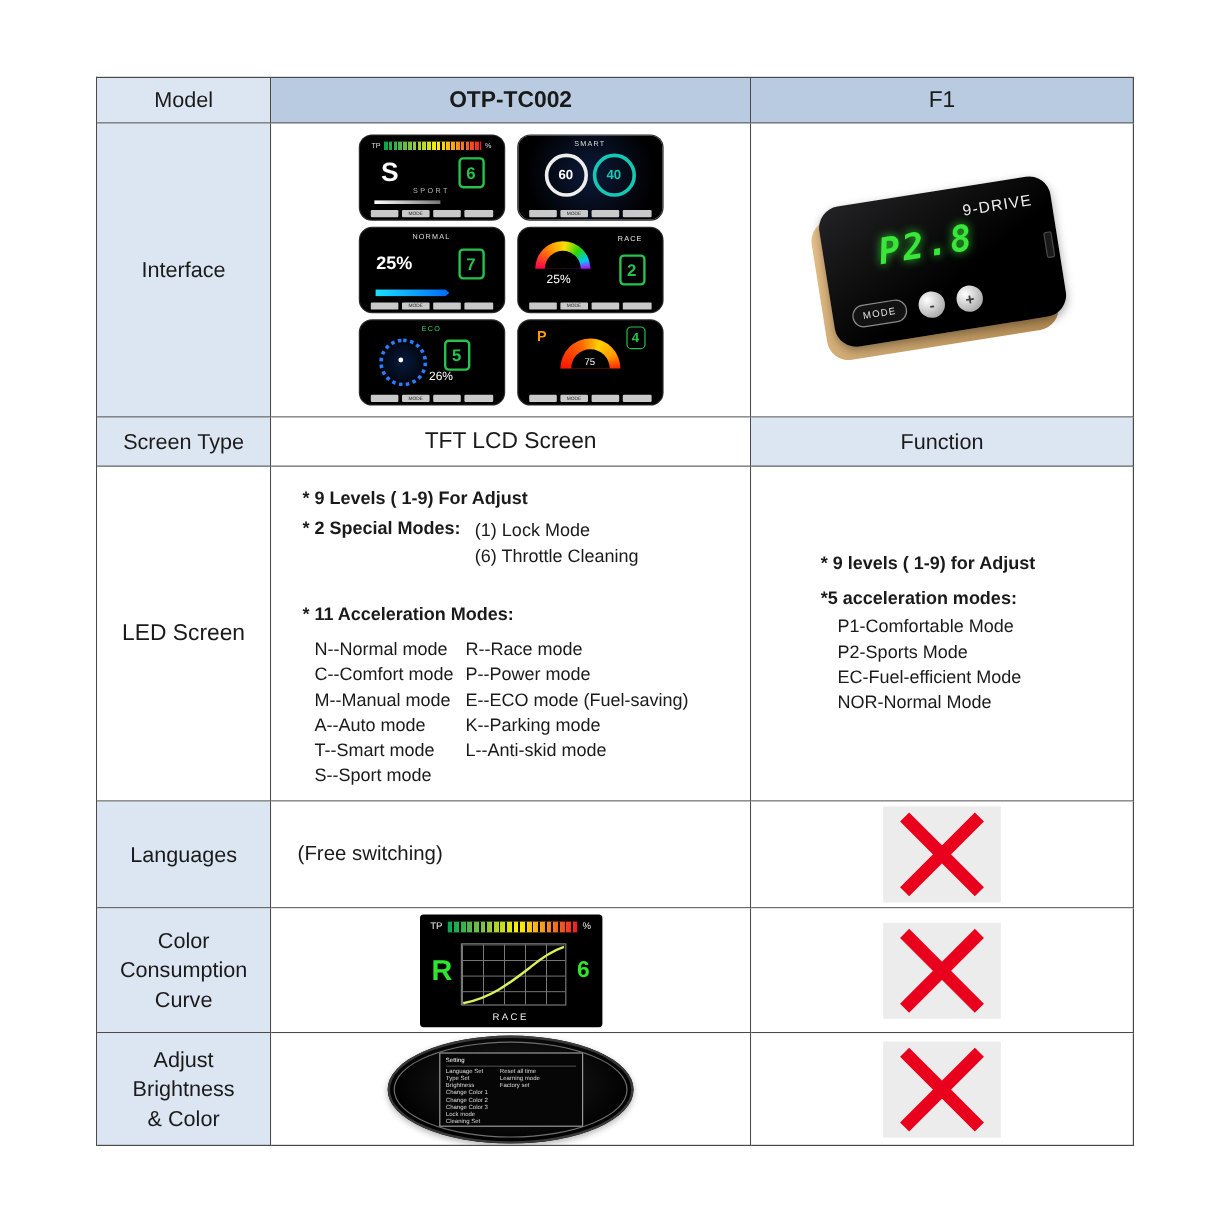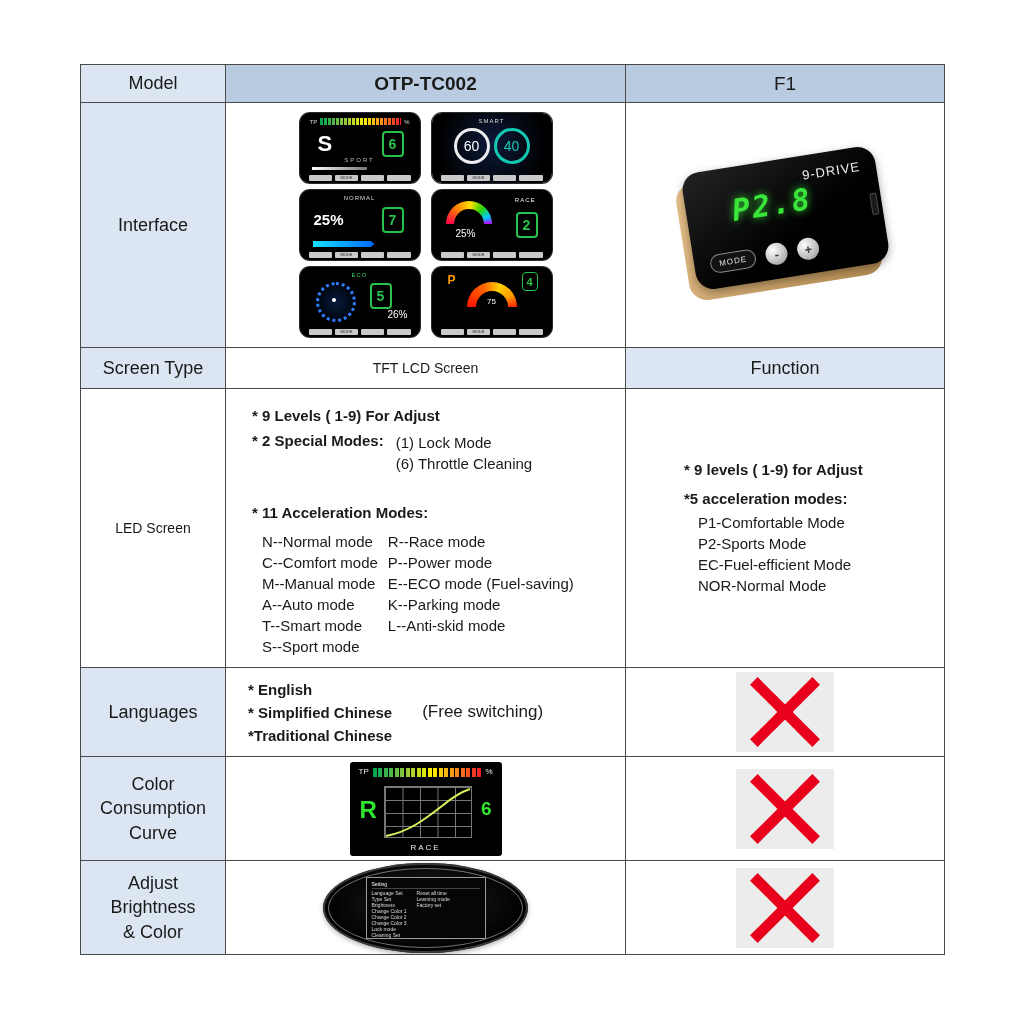--- a/index.html
+++ b/index.html
@@ -32,60 +32,60 @@
   .lvl{position:absolute;width:18px;height:22px;border:2px solid #27c24c;border-radius:4px;color:#27c24c;font-size:14px;font-weight:bold;display:flex;align-items:center;justify-content:center;}
   .modetop{position:absolute;top:5px;left:0;right:0;text-align:center;font-size:6px;color:#ddd;letter-spacing:1px;}
   .pctsm{position:absolute;font-size:10px;color:#fff;}
 
   .s1 .bigletter{position:absolute;left:18px;top:18px;font-size:22px;font-weight:bold;color:#fff;}
   .s1 .modetag{position:absolute;left:0;right:0;top:44px;text-align:center;font-size:6px;color:#bbb;letter-spacing:2px;}
   .s1 .lvl{right:16px;top:18px;}
   .s1 .wbar{position:absolute;left:12px;bottom:13px;width:55px;height:3px;background:linear-gradient(90deg,#fff,#777);}
 
   .s2{background:radial-gradient(circle at 50% 45%, #0c1a3a 0%, #000 75%);}
-  .gauge{position:absolute;top:15px;width:30px;height:30px;border-radius:50%;display:flex;align-items:center;justify-content:center;font-size:14px;font-weight:normal;}
+  .gauge{position:absolute;top:15px;width:30px;height:30px;border-radius:50%;display:flex;align-items:center;justify-content:center;font-size:11px;font-weight:bold;}
   .gl{left:22px;border:3px solid #ededed;color:#fff;}
   .gr{right:22px;border:3px solid #14c8b4;color:#14c8b4;}
 
   .s3 .pctbig{position:absolute;left:14px;top:21px;font-size:15px;font-weight:bold;color:#fff;}
   .s3 .lvl{right:16px;top:17px;}
   .s3 .bluebar{position:absolute;left:13px;bottom:13px;width:62px;height:6px;background:linear-gradient(90deg,#19e0ff,#0069ff);clip-path:polygon(0 0,94% 0,100% 50%,94% 100%,0 100%);}
 
   .s4 .racelbl{position:absolute;right:16px;top:7px;font-size:6px;color:#eee;letter-spacing:1px;}
   .arc{position:absolute;width:46px;height:23px;border-radius:46px 46px 0 0;background:conic-gradient(from 270deg at 50% 100%, #ff0048, #ff8a00 55deg, #ffe000 95deg, #2bd600 130deg, #00c8ff 160deg, #c400ff 180deg);}
   .arc::after{content:"";position:absolute;left:8px;top:8px;width:30px;height:15px;border-radius:30px 30px 0 0;background:#000;}
   .s4 .arc{left:14px;top:11px;}
   .s4 .pctsm{left:24px;top:38px;}
   .s4 .lvl{right:14px;top:22px;}
 
   .s5 .modetop{color:#2fd36a;}
   .s5 .circ{position:absolute;left:16px;top:15px;width:34px;height:34px;border-radius:50%;border:3px dotted #2d7dff;background:radial-gradient(circle,#061a3d,#000);}
   .s5 .circ::after{content:"";position:absolute;left:13px;top:13px;width:4px;height:4px;border-radius:50%;background:#fff;}
   .s5 .lvl{right:28px;top:16px;}
-  .s5 .pctsm{right:12px;top:42px;}
+  .s5 .pctsm{right:42px;top:42px;}
 
   .s6 .pletter{position:absolute;left:16px;top:6px;font-size:12px;font-weight:bold;color:#ff9b00;}
   .s6 .lvl{right:14px;top:5px;width:14px;height:17px;font-size:11px;border-width:1.5px;}
   .arc6{position:absolute;left:50%;transform:translateX(-50%);top:15px;width:50px;height:25px;border-radius:50px 50px 0 0;background:conic-gradient(from 270deg at 50% 100%, #ff1600, #ff6a00 70deg, #ffd000 110deg, #ff9b00 150deg, #ff2a00 180deg);}
   .arc6::after{content:"";position:absolute;left:9px;top:9px;width:32px;height:16px;border-radius:32px 32px 0 0;background:#000;}
   .s6 .gval{position:absolute;left:50%;transform:translateX(-50%);top:30px;font-size:8px;color:#fff;z-index:1;}
 
   
   .f1dev{position:relative;width:195px;height:118px;transform:rotate(-9deg);margin-top:-14px;}
   .f1gold{position:absolute;inset:0;transform:translate(-8px,10px);background:linear-gradient(135deg,#e8c28c,#b28a52);border-radius:18px;}
   .f1body{position:absolute;inset:0;background:linear-gradient(150deg,#232325,#000 60%);border-radius:18px;box-shadow:0 3px 8px rgba(0,0,0,.35);}
   .f1brand{position:absolute;top:12px;right:16px;color:#f0f0f0;font-size:13px;letter-spacing:1px;}
   .f1led{position:absolute;top:26px;left:46px;color:#39e639;font-family:"DejaVu Sans Mono", monospace;font-weight:bold;font-style:italic;font-size:30px;letter-spacing:2px;text-shadow:0 0 8px rgba(57,230,57,.9);}
   .f1row{position:absolute;bottom:14px;left:16px;display:flex;align-items:center;gap:10px;}
   .f1mode{border:1px solid #8a8a8a;color:#e0e0e0;font-size:8px;padding:4px 8px;border-radius:10px;background:#121212;letter-spacing:1px;}
   .f1rnd{width:22px;height:22px;border-radius:50%;background:radial-gradient(circle at 35% 30%, #ffffff, #c2c2c2 55%, #8d8d8d);color:#3c3c3c;display:flex;align-items:center;justify-content:center;font-size:13px;font-weight:bold;}
   .f1port{position:absolute;right:4px;top:48px;width:5px;height:20px;background:#1a1a1a;border:1px solid #4a4a4a;border-radius:2px;}
 
   
-  .stype{font-size:14px;text-align:right;}
+  .stype{font-size:19px;text-align:right;}
 
   
   .fn1{padding:18px 8px 0 26px;font-size:15px;}
   .fn-b{font-weight:bold;}
   .fn-special{display:flex;gap:12px;margin-top:8px;}
   .fn-special-items{display:flex;flex-direction:column;line-height:21px;}
   .fn-accel{margin-top:30px;font-weight:bold;}
   .fn-cols{display:flex;gap:10px;margin-top:10px;padding-left:10px;}
   .fn-col div{line-height:21px;}
   .fn2{display:flex;flex-direction:column;justify-content:center;padding-left:58px;font-size:15px;}
@@ -274,25 +274,20 @@
     <div class="fn2-modes">
       <div>P1-Comfortable Mode</div>
       <div>P2-Sports Mode</div>
       <div>EC-Fuel-efficient Mode</div>
       <div>NOR-Normal Mode</div>
     </div>
   </div>
 
   <div class="cell lbl">Languages</div>
   <div class="cell langs">
-    <div class="lang-items">
-      <div>* English</div>
-      <div>* Simplified Chinese</div>
-      <div>*Traditional Chinese</div>
-    </div>
     <div class="lang-note">(Free switching)</div>
   </div>
   <div class="cell center">
     <div class="xbox">
       <svg viewBox="0 0 90 76" width="88" height="74" aria-hidden="true">
         <line x1="13" y1="6" x2="77" y2="70" stroke="#e8001d" stroke-width="11"></line>
         <line x1="77" y1="6" x2="13" y2="70" stroke="#e8001d" stroke-width="11"></line>
       </svg>
     </div>
   </div>

